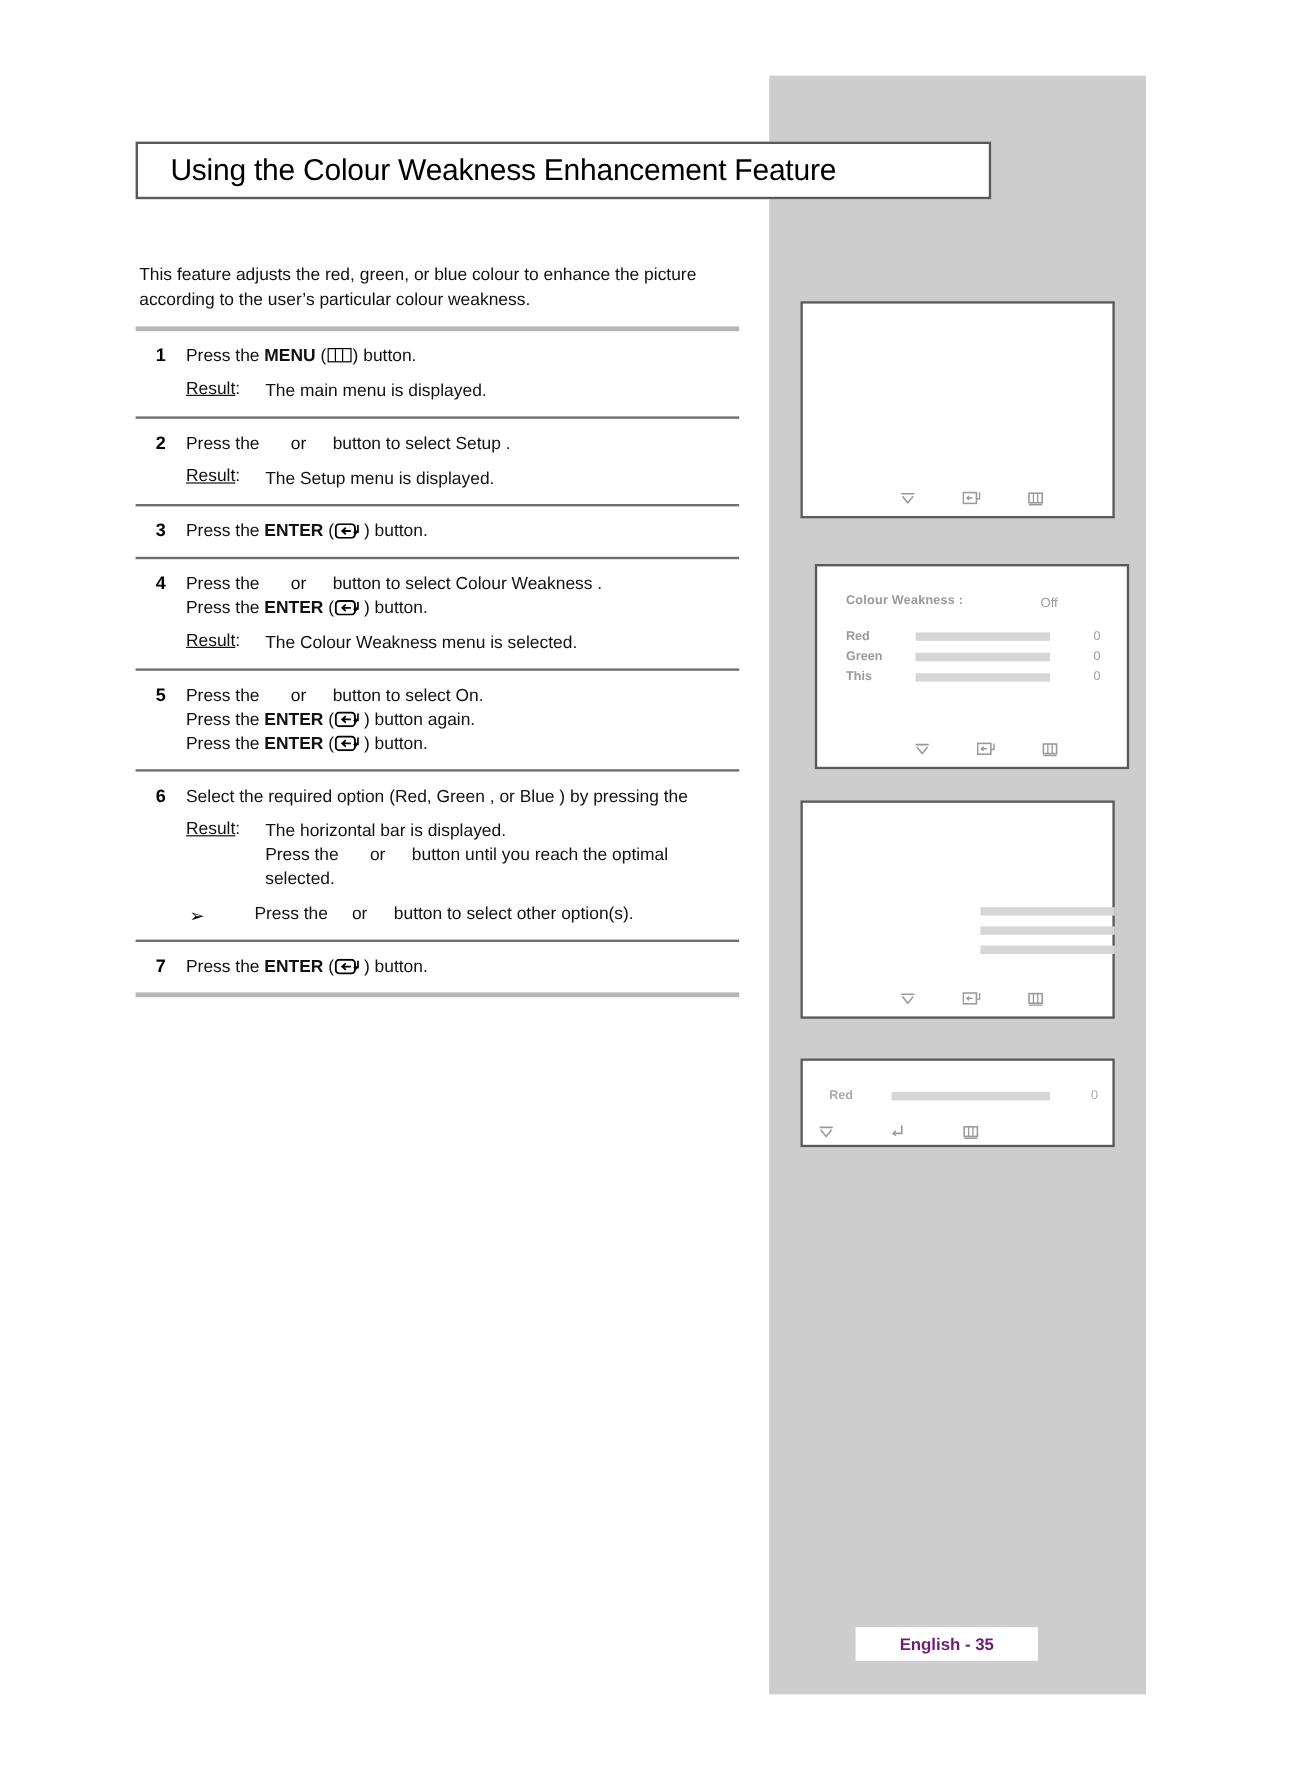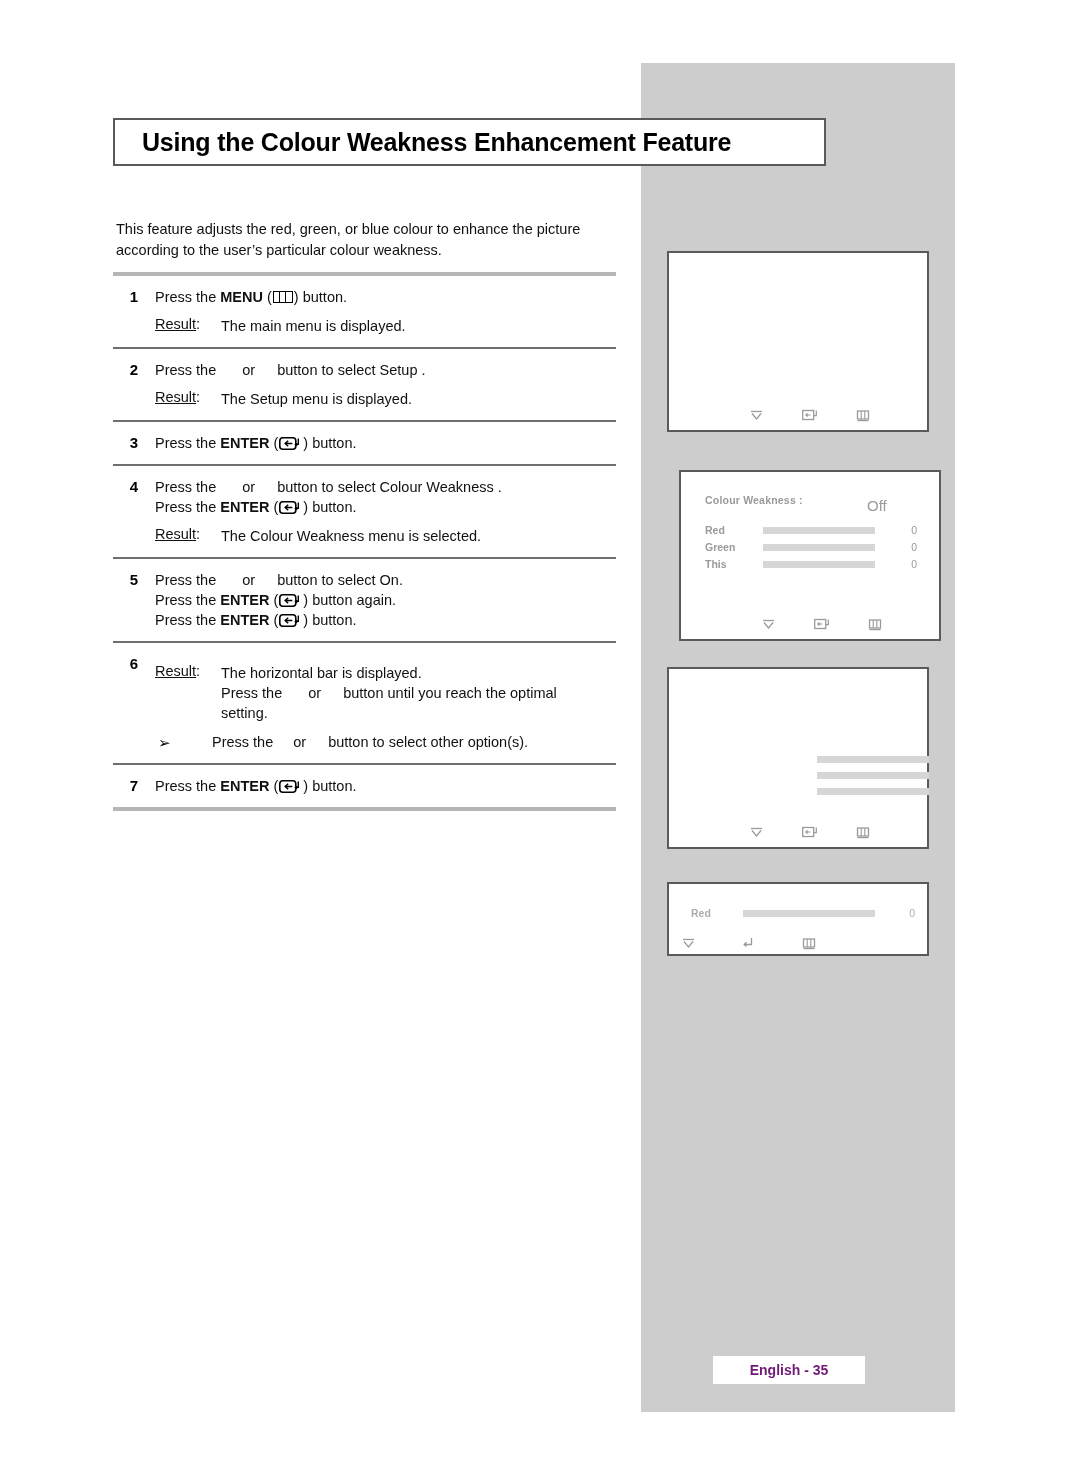--- a/index.html
+++ b/index.html
@@ -26,21 +26,21 @@
     position:absolute;
     left:113px;top:118px;
     width:713px;height:48px;
     background:#ffffff;
     border:2px solid #5a5a5a;
     box-sizing:border-box;
     display:flex;align-items:center;
   }
   .title-text{
     font-size:25px;
-    font-weight:bold;
+    font-weight:normal;
     letter-spacing:-0.2px;
     color:#000;
     padding-left:27px;
     white-space:nowrap;
   }
 
   
   .intro{
     position:absolute;
     left:116px;top:219px;
@@ -158,21 +158,21 @@
     position:absolute;
     left:24px;top:22px;
     font-size:10.5px;
     font-weight:bold;
     color:#9a9a9a;
     letter-spacing:0.2px;
   }
   .osd-head-val{
     position:absolute;
     left:186px;top:25px;
-    font-size:15px;
+    font-size:11px;
     color:#9a9a9a;
   }
   .osd-rows{
     position:absolute;
     left:24px;top:50px;
     width:214px;
   }
   .osd-row{
     display:flex;align-items:center;
     height:16px;margin-bottom:1px;
@@ -337,27 +337,28 @@
                 <path d="M19.3 1.6 V7.4 H16.6 M18.2 6.2 L16.4 7.5 L18.2 8.8" stroke="#000" stroke-width="1.4" fill="none"></path>
               </svg></span><span>) button.</span></div>
       </div>
     </div>
 
     <div class="rule-thin"></div>
 
     <div class="step">
       <div class="step-num">6</div>
       <div class="step-body">
+        <div class="line">Select the required option (Red, Green , or Blue ) by pressing the</div>
 
         <div class="res-row">
           <div class="res-label"><u>Result</u><span>:</span></div>
           <div>
             <div class="res-val">The horizontal bar is displayed.</div>
             <div class="res-val"><span>Press the </span><span class="gap"></span><span>or</span><span class="gap"></span><span>button until you reach the optimal</span></div>
-            <div class="res-val">setting.</div>
+            <div class="res-val">selected.</div>
           </div>
         </div>
 
         <div class="note-row">
           <div class="note-arrow">➢</div>
           <div class="note-text"><span>Press the </span><span class="gap-s"></span><span>or</span><span class="gap"></span><span>button to select other option(s).</span></div>
         </div>
       </div>
     </div>
 

